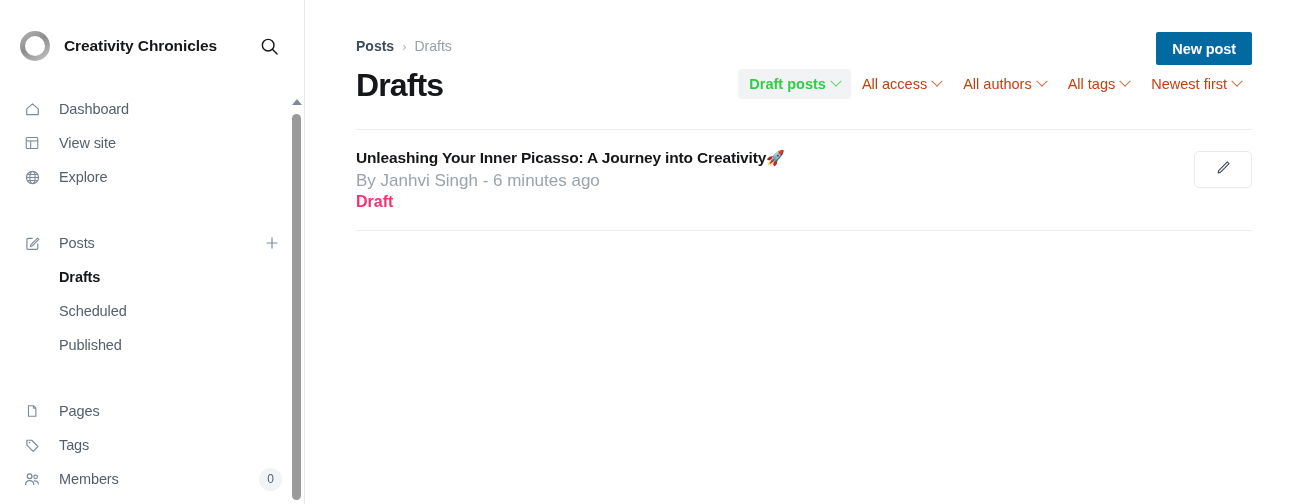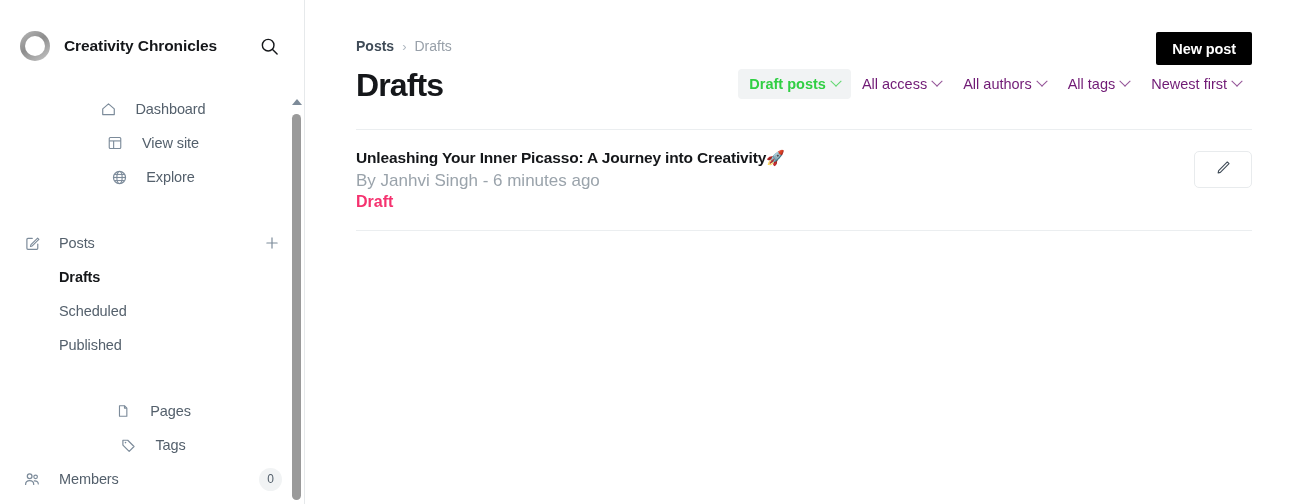--- a/index.html
+++ b/index.html
@@ -76,21 +76,20 @@
     padding: 0 0 0 0;
   }
   .nav-group { padding: 0 0 0 0; }
   .nav-item {
     display: flex;
     align-items: center;
     height: 34px;
     padding: 0 22px 0 22px;
     cursor: pointer;
     position: relative;
-    justify-content: center;
   }
   .nav-icon {
     width: 20px;
     height: 20px;
     flex: 0 0 20px;
     display: flex;
     align-items: center;
     justify-content: center;
     margin-right: 17px;
     color: #7c8b9a;
@@ -202,21 +201,21 @@
     padding-bottom: 4px;
   }
   .filter {
     display: flex;
     align-items: center;
     gap: 6px;
     height: 30px;
     padding: 0 11px;
     border-radius: 4px;
     font-size: 14.5px;
-    color: #701a75;
+    color: #c2410c;
     cursor: pointer;
     white-space: nowrap;
     font-weight: 400;
   }
   .filter.active {
     background: #f1f3f4;
     color: #30cf43;
     font-weight: 600;
   }
   .caret {
@@ -225,21 +224,21 @@
     border-right: 1.4px solid currentColor;
     border-bottom: 1.4px solid currentColor;
     transform: rotate(45deg) translate(-2px,-2px);
     opacity: .75;
   }
 
   .new-post-btn {
     position: absolute;
     top: 32px;
     right: 42px;
-    background: #000000;
+    background: #0369a1;
     color: #ffffff;
     border: none;
     border-radius: 2px;
     font-size: 14.5px;
     font-weight: 600;
     padding: 0 16px;
     height: 33px;
     cursor: pointer;
     font-family: "Liberation Sans", sans-serif;
     letter-spacing: -0.1px;

